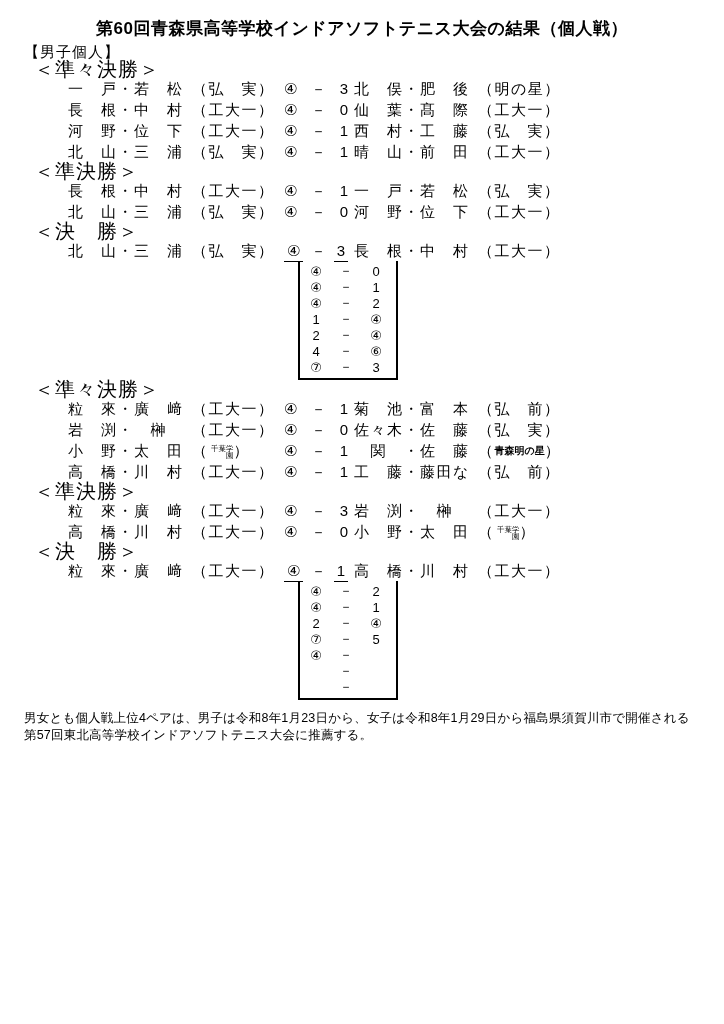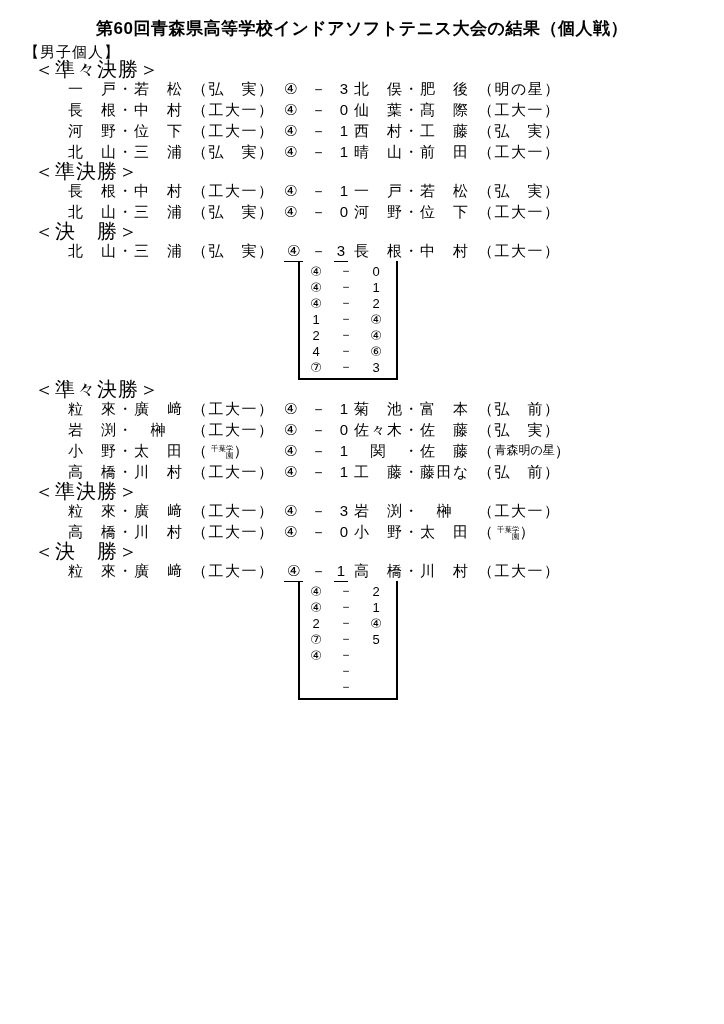--- a/index.html
+++ b/index.html
@@ -14,21 +14,21 @@
   .meta { text-align:right; margin:4px 33px 0 0; font-size:13.5px; line-height:16.5px; }
 
   .group-heading { font-size:15px; line-height:16px; letter-spacing:1px; }
   .group-heading.women { margin-top:4px; }
   .round-label { font-size:20px; line-height:18px; margin-left:10px; letter-spacing:1px; }
   .round-label.gap { }
 
   .match { margin-left:44px; height:21px; line-height:21px; font-size:15px; white-space:nowrap; }
   .pair   { display:inline-block; min-width:124px; letter-spacing:1.5px; }
   .school { display:inline-block; min-width:92px;  letter-spacing:1.5px; }
-  .sname.tiny { font-size:12px; letter-spacing:0; display:inline-block; vertical-align:2px; }
+  .sname.tiny { font-size:10px; letter-spacing:0; display:inline-block; vertical-align:2px;font-weight:bold; }
   .sname.tiny-stack {
     display:inline-block; width:25px; font-size:7.5px; line-height:7.5px; letter-spacing:0;
     vertical-align:middle; word-break:break-all; white-space:normal; text-align:right;
   }
   .score { display:inline-flex; width:64px; justify-content:space-between; margin-right:6px; }
   .match.final .sc-w, .match.final .sc-l { border-bottom:1.5px solid #000; padding:0 3px; }
 
   .gamebox {
     margin-left:274px; width:96px;
     border-left:2px solid #000; border-right:2px solid #000; border-bottom:2px solid #000;
@@ -217,14 +217,15 @@
         <span class="gd">－</span>
         <span class="gr"></span>
       </div>
     <div class="game-row">
         <span class="gl"></span>
         <span class="gd">－</span>
         <span class="gr"></span>
       </div>
   </div>
 
+  <div class="note">男女とも個人戦上位4ペアは、男子は令和8年1月23日から、女子は令和8年1月29日から福島県須賀川市で開催される第57回東北高等学校インドアソフトテニス大会に推薦する。</div>
 
 </div>
 
 </body></html>

